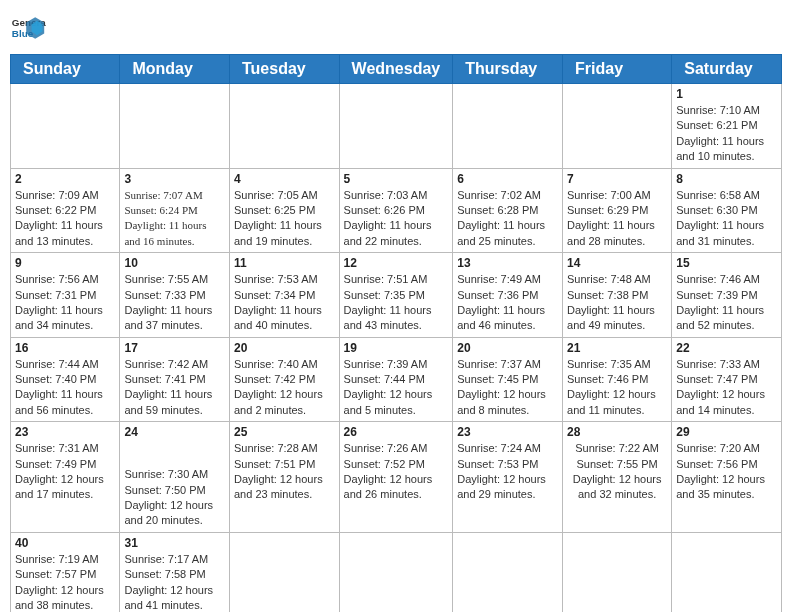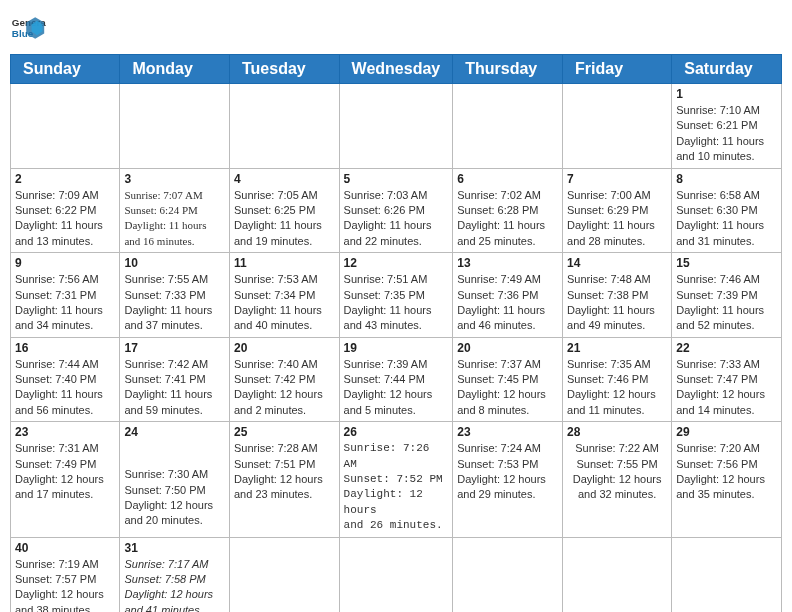--- a/index.html
+++ b/index.html
@@ -294,21 +294,21 @@
         </td>
         <td>
           <span class="day-number">25</span>
           <div class="day-info" style="white-space: pre-line;">Sunrise: 7:28 AM
 Sunset: 7:51 PM
 Daylight: 12 hours
 and 23 minutes.</div>
         </td>
         <td>
           <span class="day-number">26</span>
-          <div class="day-info" style="white-space: pre-line; font-family: Liberation Mono, monospace;">Sunrise: 7:26 AM
+          <div class="day-info" style="white-space: pre-line;">Sunrise: 7:26 AM
 Sunset: 7:52 PM
 Daylight: 12 hours
 and 26 minutes.</div>
         </td>
         <td>
           <span class="day-number">23</span>
           <div class="day-info" style="white-space: pre-line;">Sunrise: 7:24 AM
 Sunset: 7:53 PM
 Daylight: 12 hours
 and 29 minutes.</div>
@@ -331,21 +331,21 @@
       <tr>
         <td>
           <span class="day-number">40</span>
           <div class="day-info" style="white-space: pre-line;">Sunrise: 7:19 AM
 Sunset: 7:57 PM
 Daylight: 12 hours
 and 38 minutes.</div>
         </td>
         <td>
           <span class="day-number">31</span>
-          <div class="day-info" style="white-space: pre-line; font-style: italic;">Sunrise: 7:17 AM
+          <div class="day-info" style="white-space: pre-line;">Sunrise: 7:17 AM
 Sunset: 7:58 PM
 Daylight: 12 hours
 and 41 minutes.</div>
         </td>
         <td class="empty-cell"></td>
         <td class="empty-cell"></td>
         <td class="empty-cell"></td>
         <td class="empty-cell"></td>
         <td class="empty-cell"></td>
       </tr>

